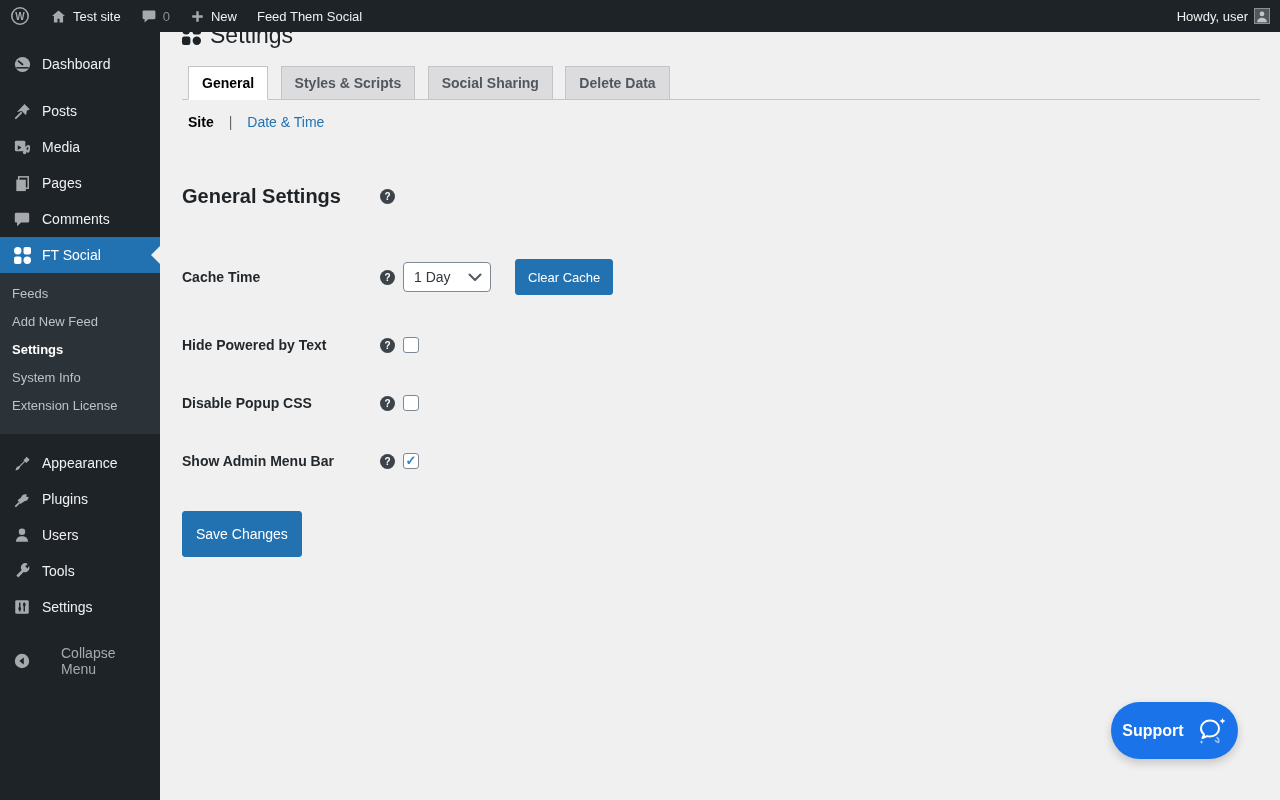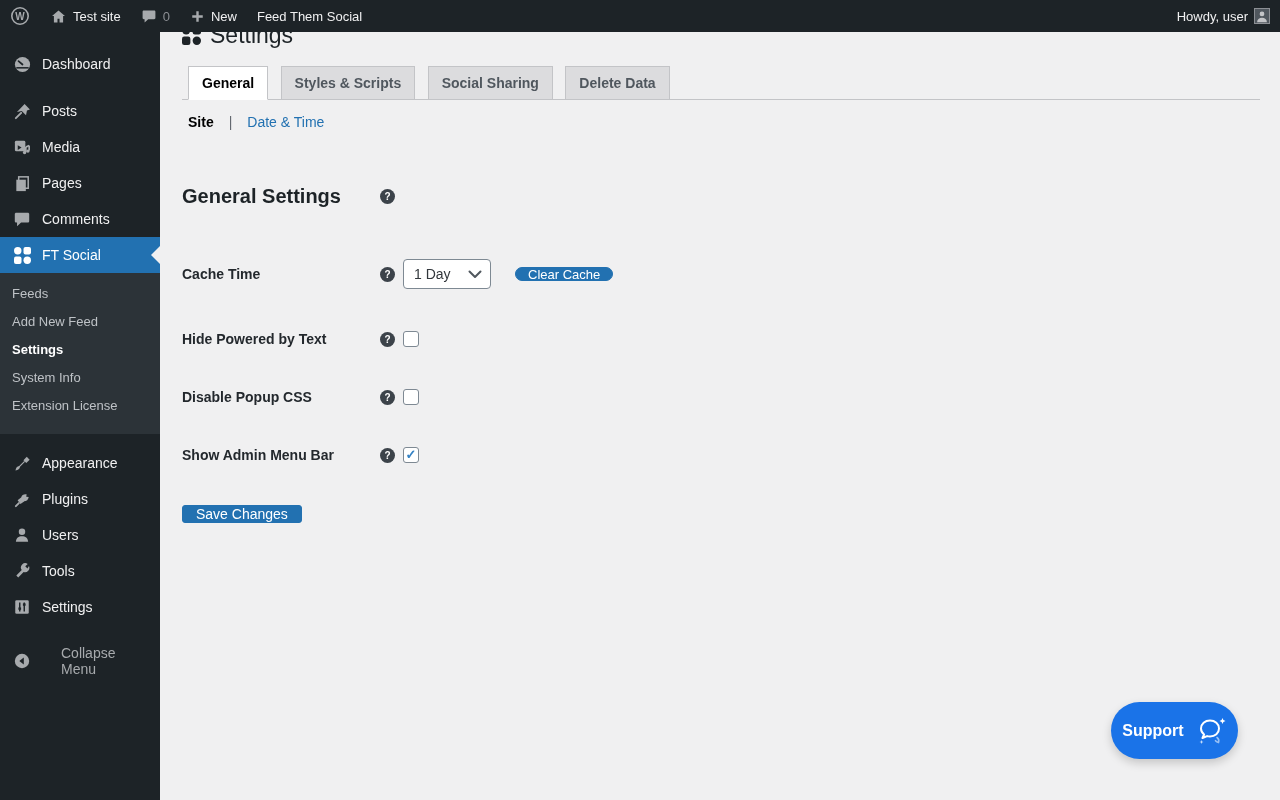--- a/index.html
+++ b/index.html
@@ -96,37 +96,37 @@
   .row-label { width: 198px; font-size: 14px; font-weight: bold; color: #23282d; }
   .row-controls { display: flex; align-items: center; gap: 24px; margin-left: 8px; }
 
   .select-box {
     height: 30px; min-width: 88px; background: #fff;
     border: 1px solid #7e8993; border-radius: 4px;
     display: inline-flex; align-items: center; justify-content: space-between;
     padding: 0 8px 0 10px; font-size: 14px; color: #32373c; cursor: pointer; gap: 14px;
   }
   .btn-primary {
-    height: 14px; background: #2271b1; border: 1px solid #2271b1; border-radius: 9px;
+    height: 36px; background: #2271b1; border: 1px solid #2271b1; border-radius: 3px;
     color: #fff; font-size: 13px; padding: 0 12px; cursor: pointer;
     display: inline-flex; align-items: center;
     font-family: "Liberation Sans", sans-serif;
   }
   .checkbox {
     width: 16px; height: 16px; background: #fff;
     border: 1px solid #7e8993; border-radius: 3px;
     display: inline-flex; align-items: center; justify-content: center;
     cursor: pointer; font-size: 13px; color: #3582c4; font-weight: bold;
     margin-left: 8px;
   }
   .checkbox .checkmark { line-height: 1; position: relative; top: -1px; }
 
   .save-row { margin-top: 42px; }
   .btn-save {
-    height: 18px; background: #2271b1; border: 1px solid #2271b1; border-radius: 3px;
+    height: 46px; background: #2271b1; border: 1px solid #2271b1; border-radius: 3px;
     color: #fff; font-size: 14px; padding: 0 13px; cursor: pointer;
     font-family: "Liberation Sans", sans-serif;
   }
 
   
   .support-btn {
     position: fixed; right: 42px; bottom: 41px;
     width: 127px; height: 57px; border-radius: 29px;
     background: #1a73e8; color: #fff;
     display: flex; align-items: center; justify-content: center; gap: 9px;

